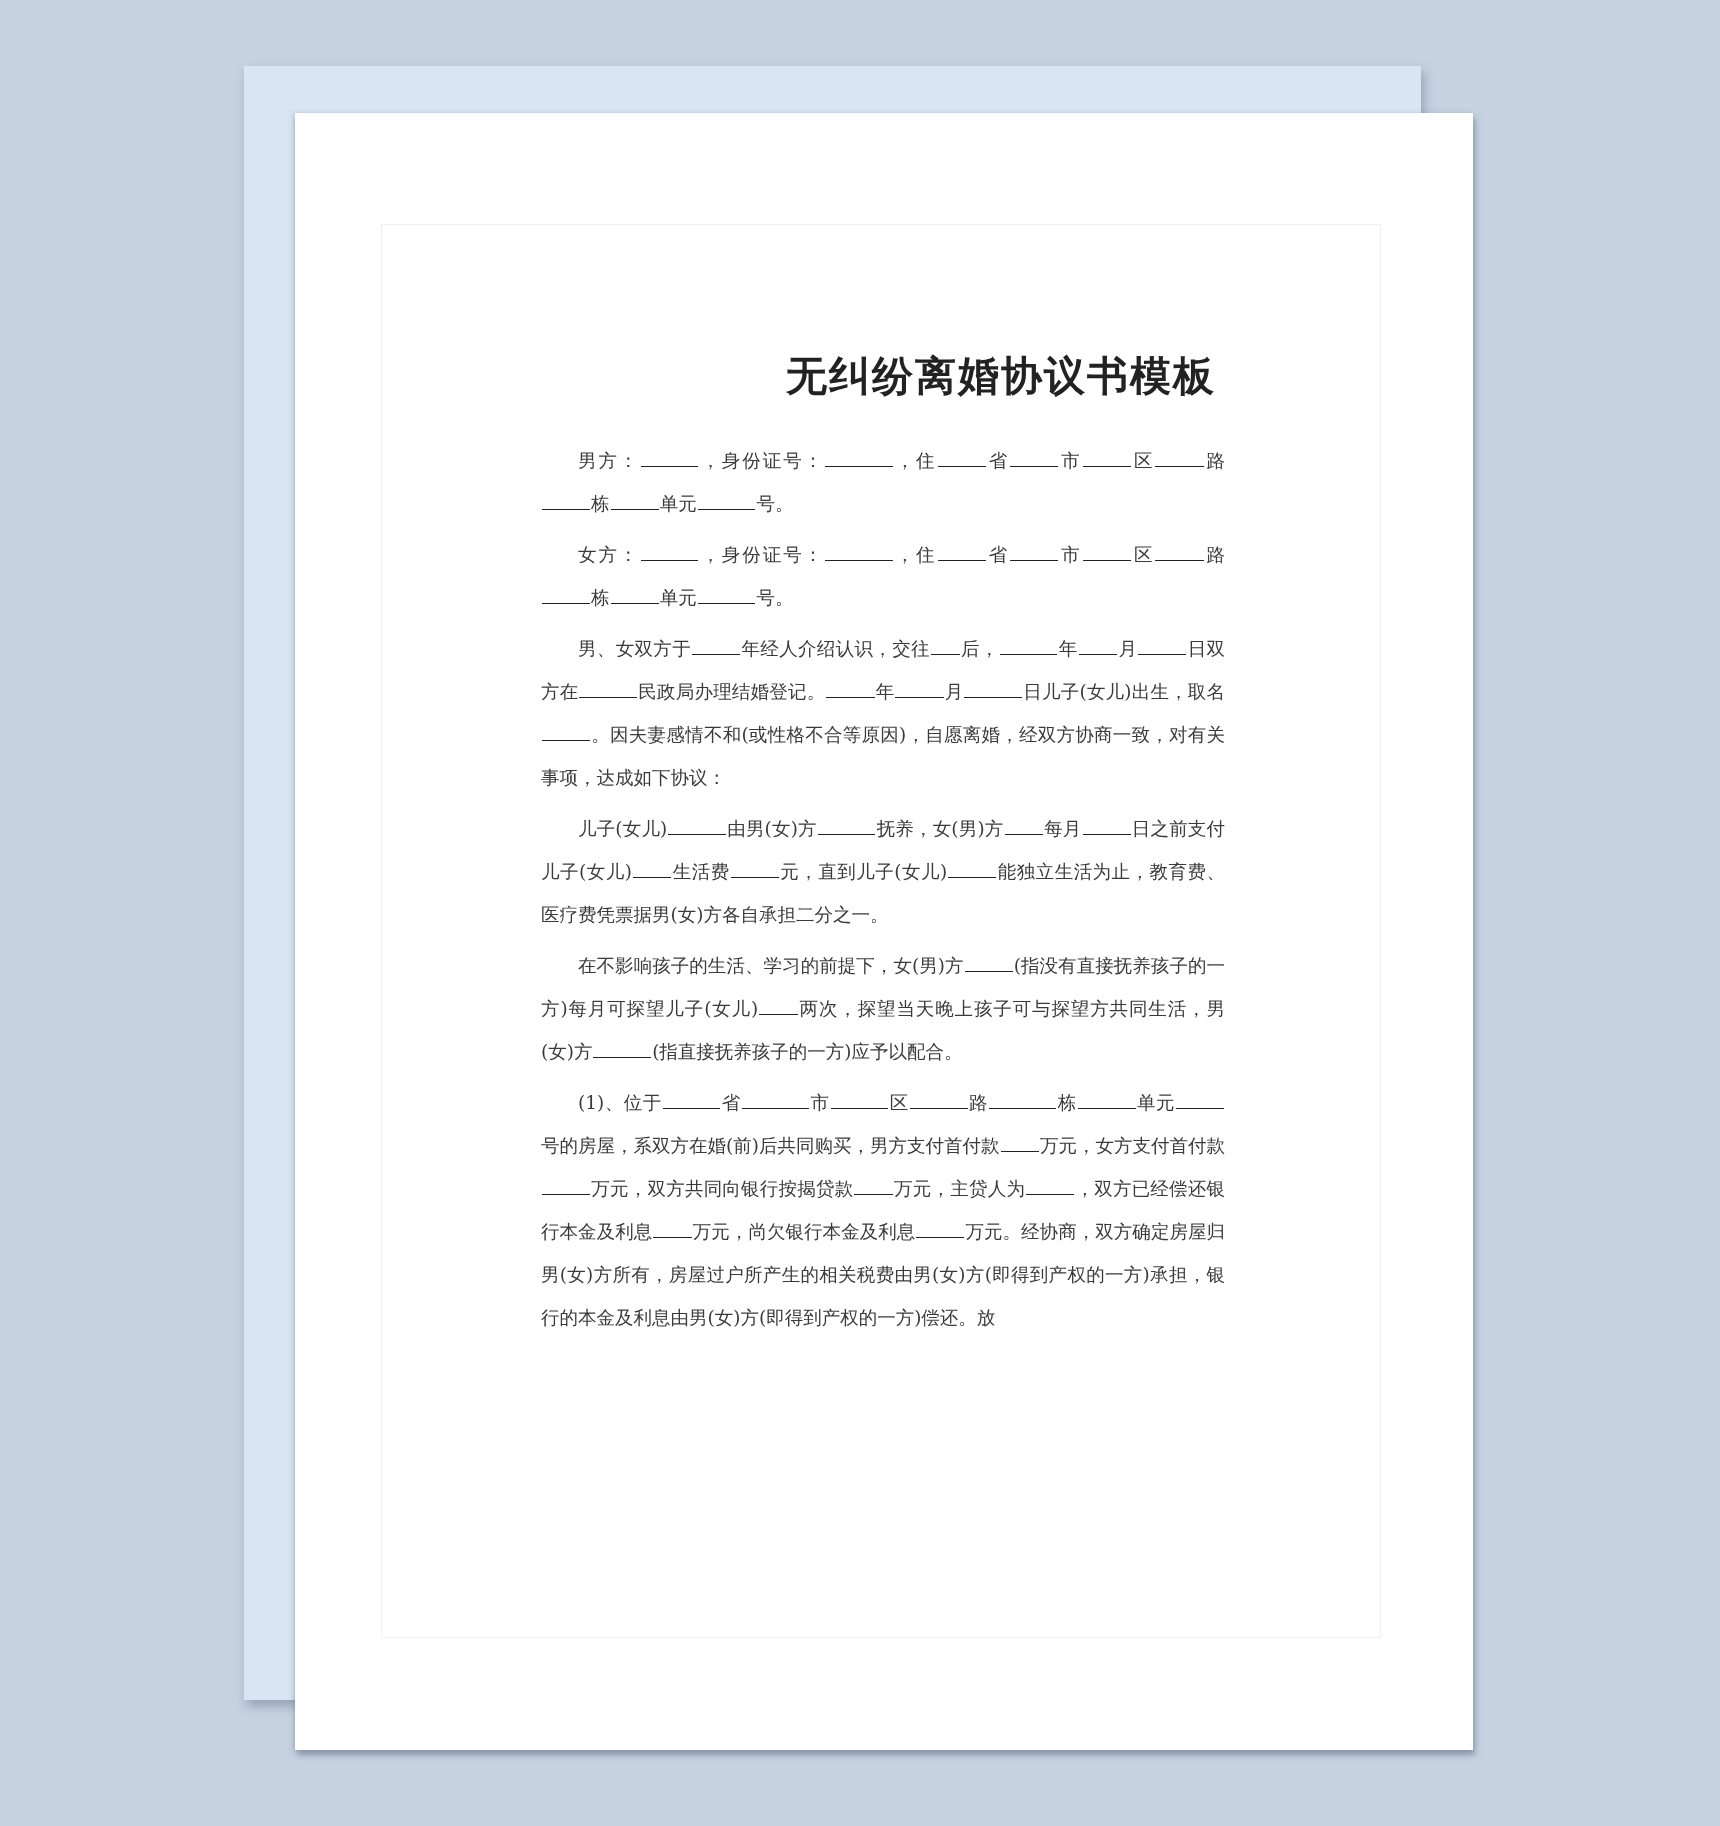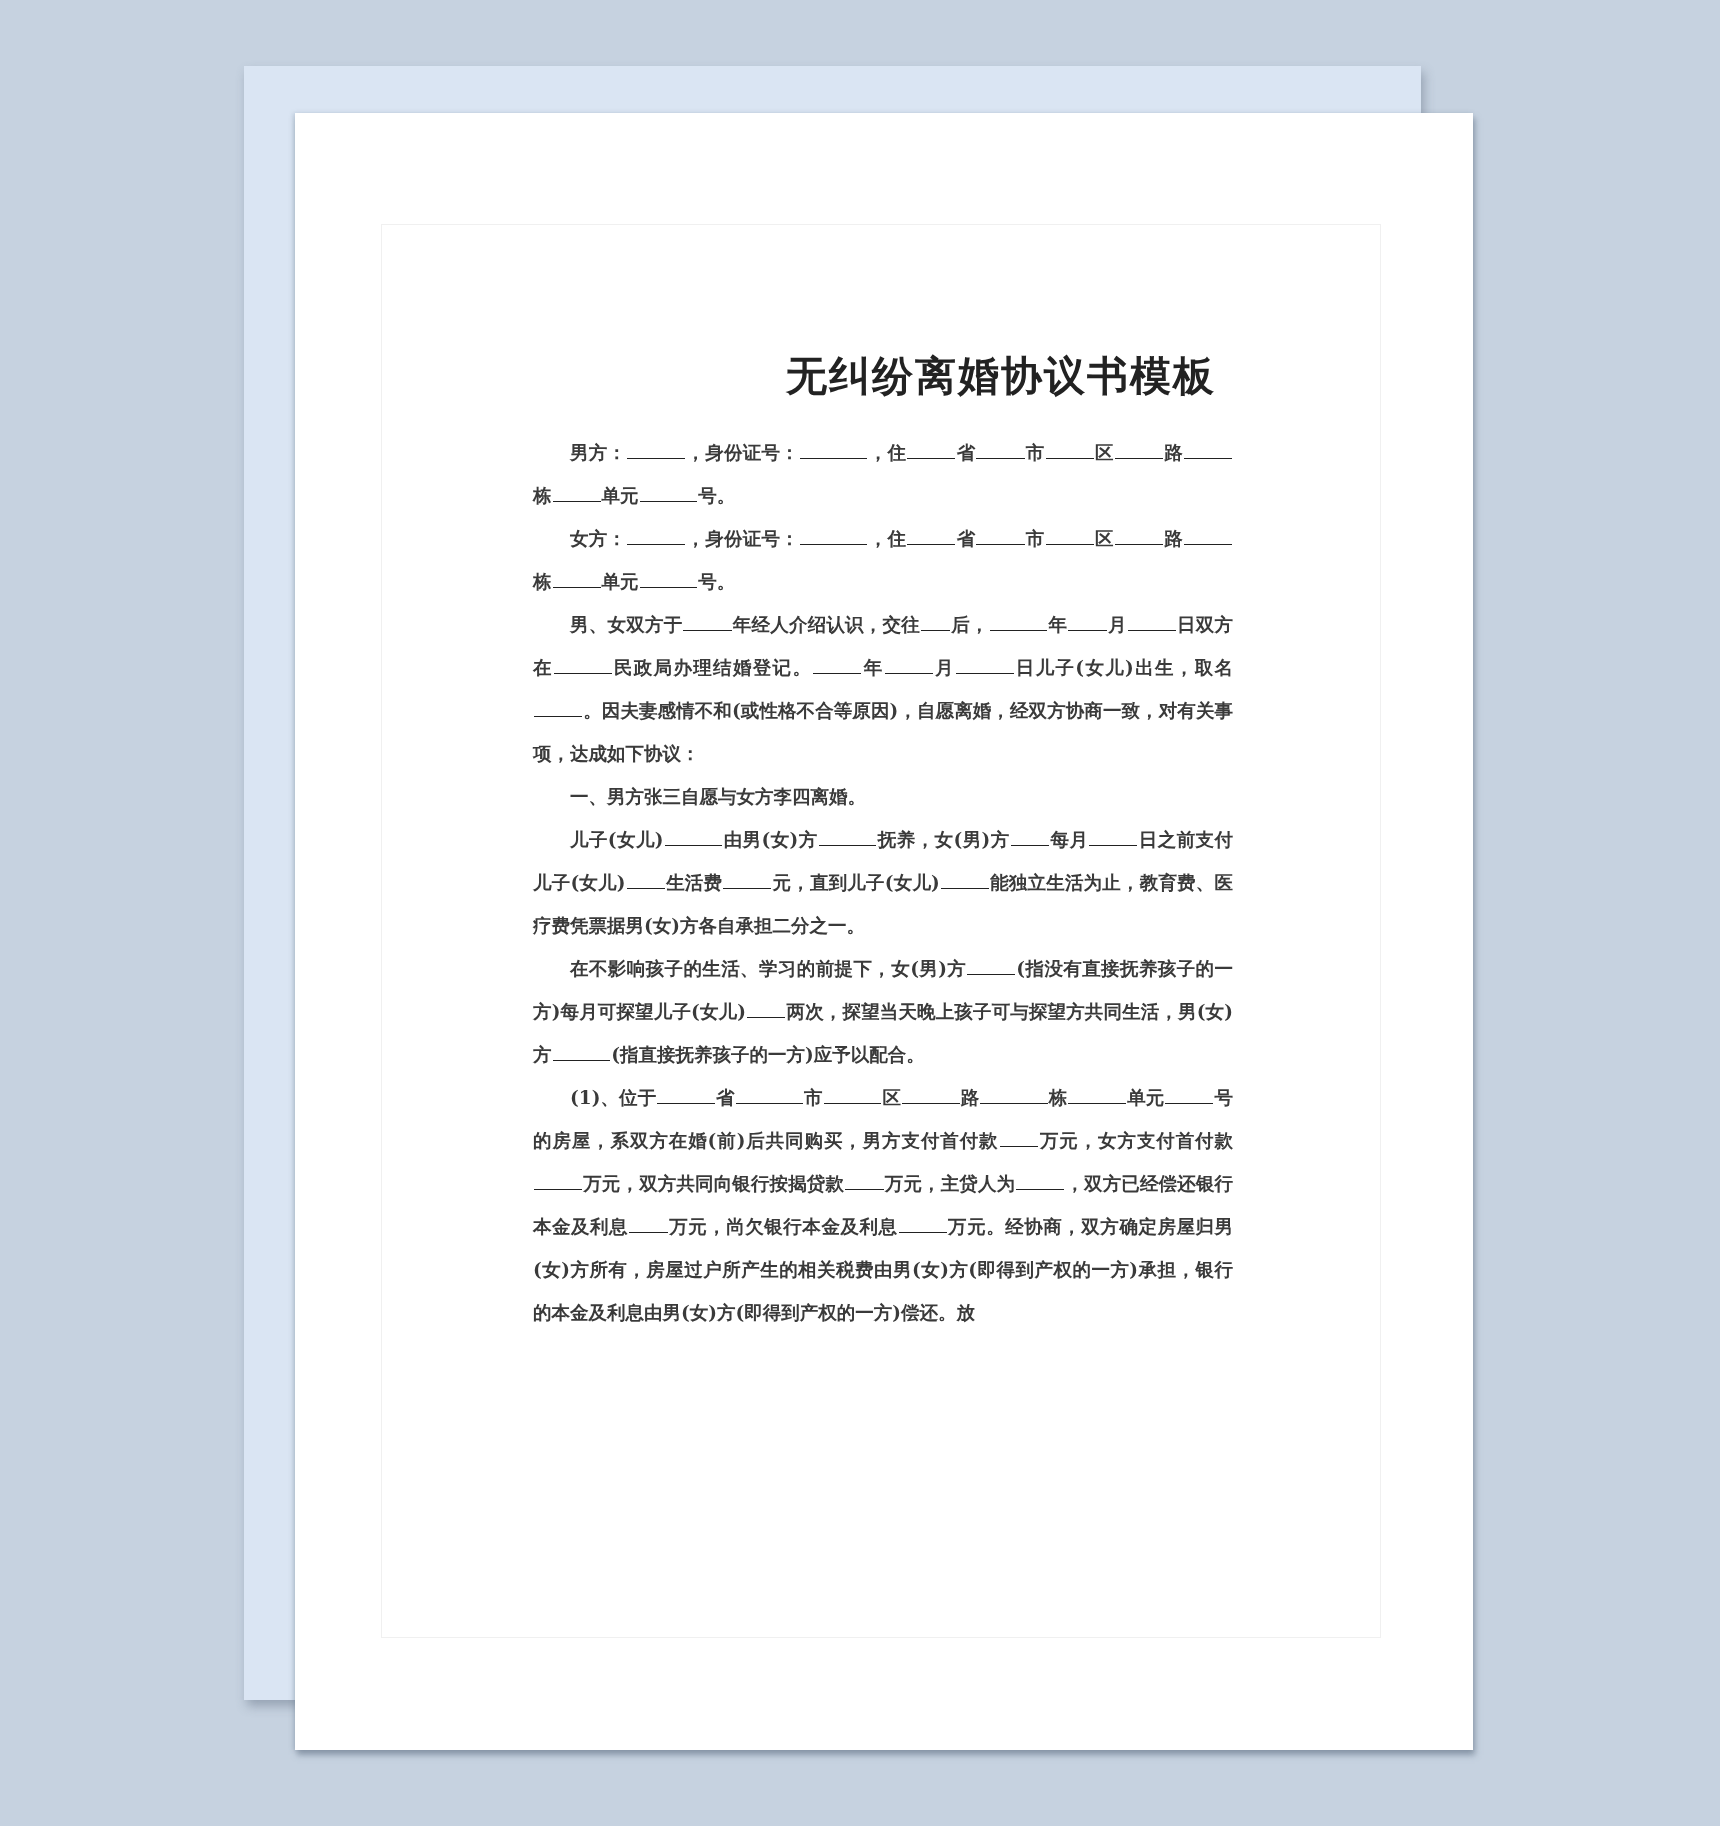--- a/index.html
+++ b/index.html
@@ -57,26 +57,25 @@
   .doc-body {
     position: absolute;
     left: 238px;
     top: 318px;
     width: 700px;
     font-size: 18.5px;
     line-height: 43px;
     color: #3a3a3a;
   }
   .doc-body p {
-    margin: 0;
+    margin: 8px;
     text-indent: 2em;
     text-align: justify;
     text-align-last: left;
     word-break: break-all;
-    font-weight: bold;
   }
   .blank {
     display: inline-block;
     border-bottom: 1.6px solid #222;
     height: 1em;
     vertical-align: baseline;
     margin: 0 1px;
   }
 </style>
 </head>
@@ -84,18 +83,17 @@
 
 <div class="page-back"></div>
 
 <div class="page-front">
   <div class="content-frame"></div>
   <h1 class="doc-title">无纠纷离婚协议书模板</h1>
   <div class="doc-body">
     <p>男方：<span class="blank" style="width: 3.12em;"></span>，身份证号：<span class="blank" style="width: 3.64em;"></span>，住<span class="blank" style="width: 2.6em;"></span>省<span class="blank" style="width: 2.6em;"></span>市<span class="blank" style="width: 2.6em;"></span>区<span class="blank" style="width: 2.6em;"></span>路<span class="blank" style="width: 2.6em;"></span>栋<span class="blank" style="width: 2.6em;"></span>单元<span class="blank" style="width: 3.12em;"></span>号。</p>
     <p>女方：<span class="blank" style="width: 3.12em;"></span>，身份证号：<span class="blank" style="width: 3.64em;"></span>，住<span class="blank" style="width: 2.6em;"></span>省<span class="blank" style="width: 2.6em;"></span>市<span class="blank" style="width: 2.6em;"></span>区<span class="blank" style="width: 2.6em;"></span>路<span class="blank" style="width: 2.6em;"></span>栋<span class="blank" style="width: 2.6em;"></span>单元<span class="blank" style="width: 3.12em;"></span>号。</p>
     <p>男、女双方于<span class="blank" style="width: 2.6em;"></span>年经人介绍认识，交往<span class="blank" style="width: 1.56em;"></span>后，<span class="blank" style="width: 3.12em;"></span>年<span class="blank" style="width: 2.08em;"></span>月<span class="blank" style="width: 2.6em;"></span>日双方在<span class="blank" style="width: 3.12em;"></span>民政局办理结婚登记。<span class="blank" style="width: 2.6em;"></span>年<span class="blank" style="width: 2.6em;"></span>月<span class="blank" style="width: 3.12em;"></span>日儿子(女儿)出生，取名<span class="blank" style="width: 2.6em;"></span>。因夫妻感情不和(或性格不合等原因)，自愿离婚，经双方协商一致，对有关事项，达成如下协议：</p>
-    <p>一、男方张三自愿与女方李四离婚。</p>
     <p>儿子(女儿)<span class="blank" style="width: 3.12em;"></span>由男(女)方<span class="blank" style="width: 3.12em;"></span>抚养，女(男)方<span class="blank" style="width: 2.08em;"></span>每月<span class="blank" style="width: 2.6em;"></span>日之前支付儿子(女儿)<span class="blank" style="width: 2.08em;"></span>生活费<span class="blank" style="width: 2.6em;"></span>元，直到儿子(女儿)<span class="blank" style="width: 2.6em;"></span>能独立生活为止，教育费、医疗费凭票据男(女)方各自承担二分之一。</p>
     <p>在不影响孩子的生活、学习的前提下，女(男)方<span class="blank" style="width: 2.6em;"></span>(指没有直接抚养孩子的一方)每月可探望儿子(女儿)<span class="blank" style="width: 2.08em;"></span>两次，探望当天晚上孩子可与探望方共同生活，男(女)方<span class="blank" style="width: 3.12em;"></span>(指直接抚养孩子的一方)应予以配合。</p>
     <p>(1)、位于<span class="blank" style="width: 3.12em;"></span>省<span class="blank" style="width: 3.64em;"></span>市<span class="blank" style="width: 3.12em;"></span>区<span class="blank" style="width: 3.12em;"></span>路<span class="blank" style="width: 3.64em;"></span>栋<span class="blank" style="width: 3.12em;"></span>单元<span class="blank" style="width: 2.6em;"></span>号的房屋，系双方在婚(前)后共同购买，男方支付首付款<span class="blank" style="width: 2.08em;"></span>万元，女方支付首付款<span class="blank" style="width: 2.6em;"></span>万元，双方共同向银行按揭贷款<span class="blank" style="width: 2.08em;"></span>万元，主贷人为<span class="blank" style="width: 2.6em;"></span>，双方已经偿还银行本金及利息<span class="blank" style="width: 2.08em;"></span>万元，尚欠银行本金及利息<span class="blank" style="width: 2.6em;"></span>万元。经协商，双方确定房屋归男(女)方所有，房屋过户所产生的相关税费由男(女)方(即得到产权的一方)承担，银行的本金及利息由男(女)方(即得到产权的一方)偿还。放</p>
   </div>
 </div>
 
 </body></html>

